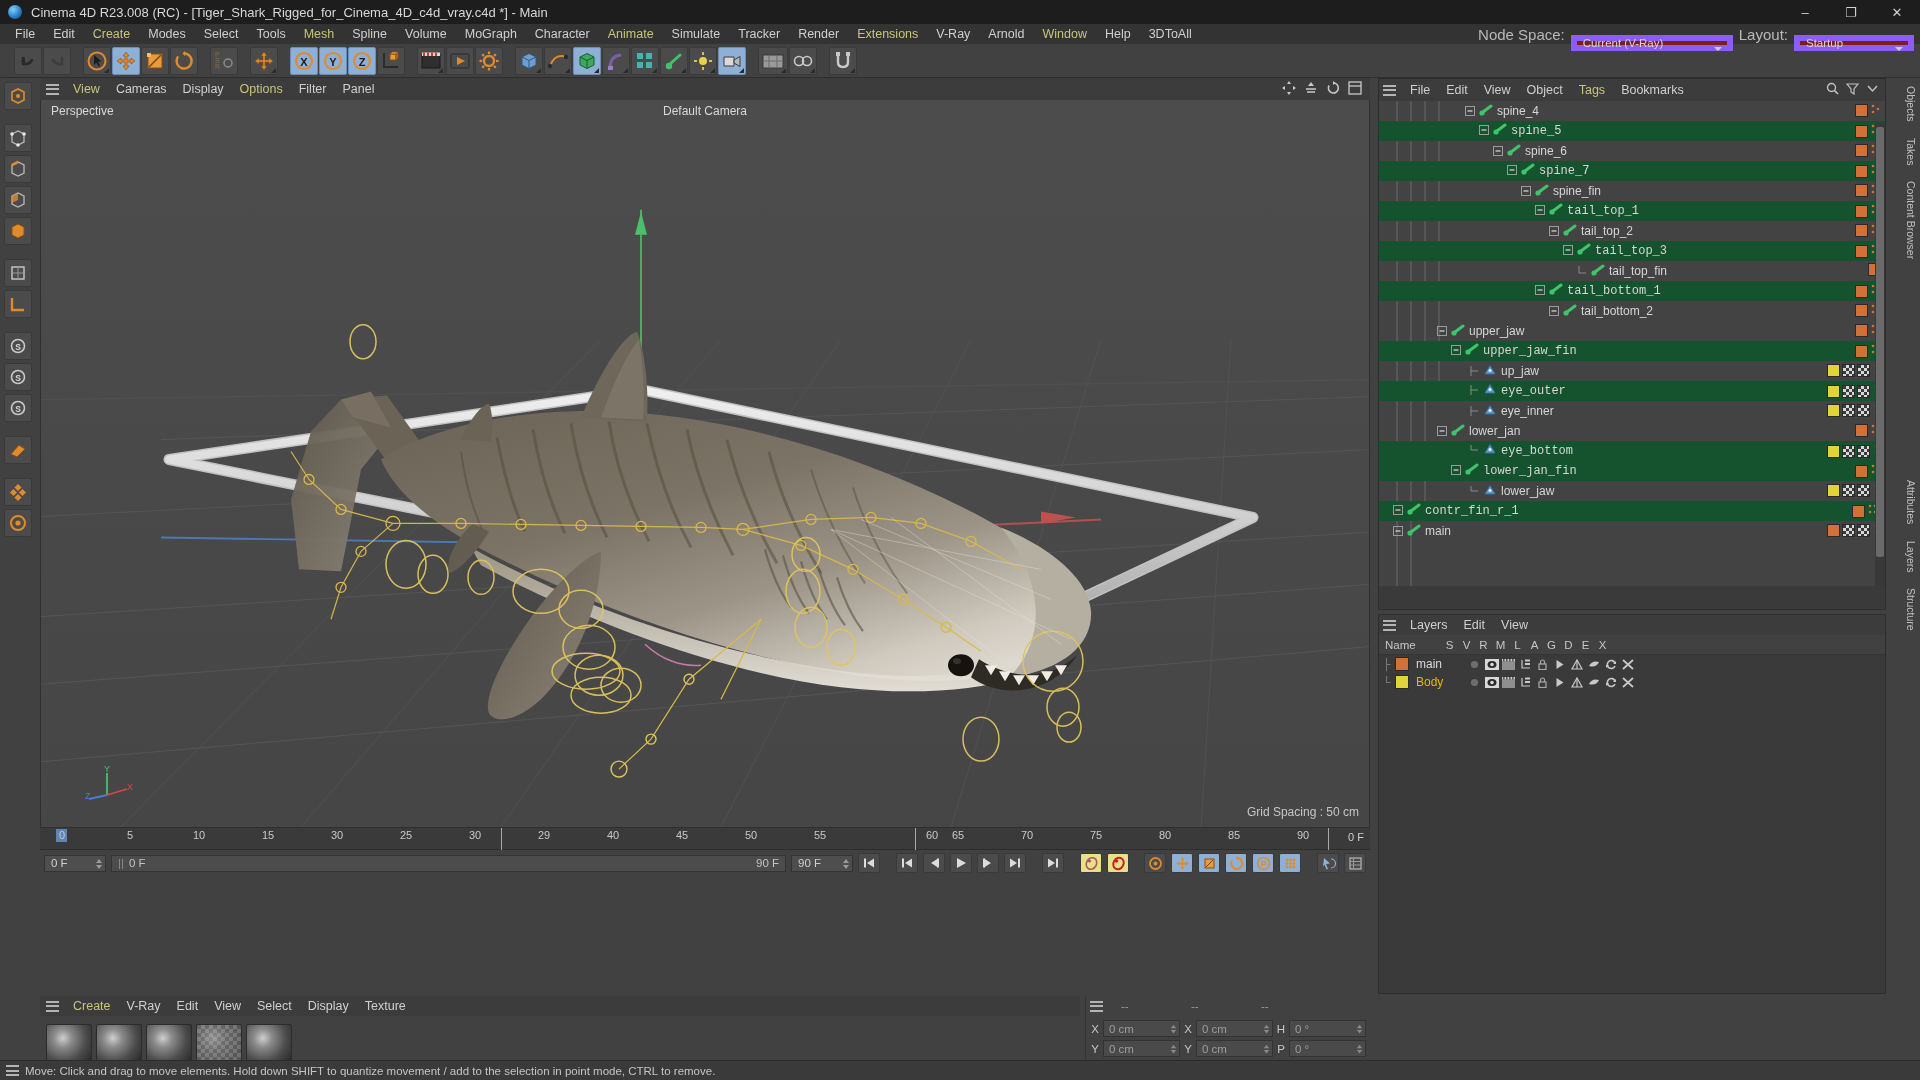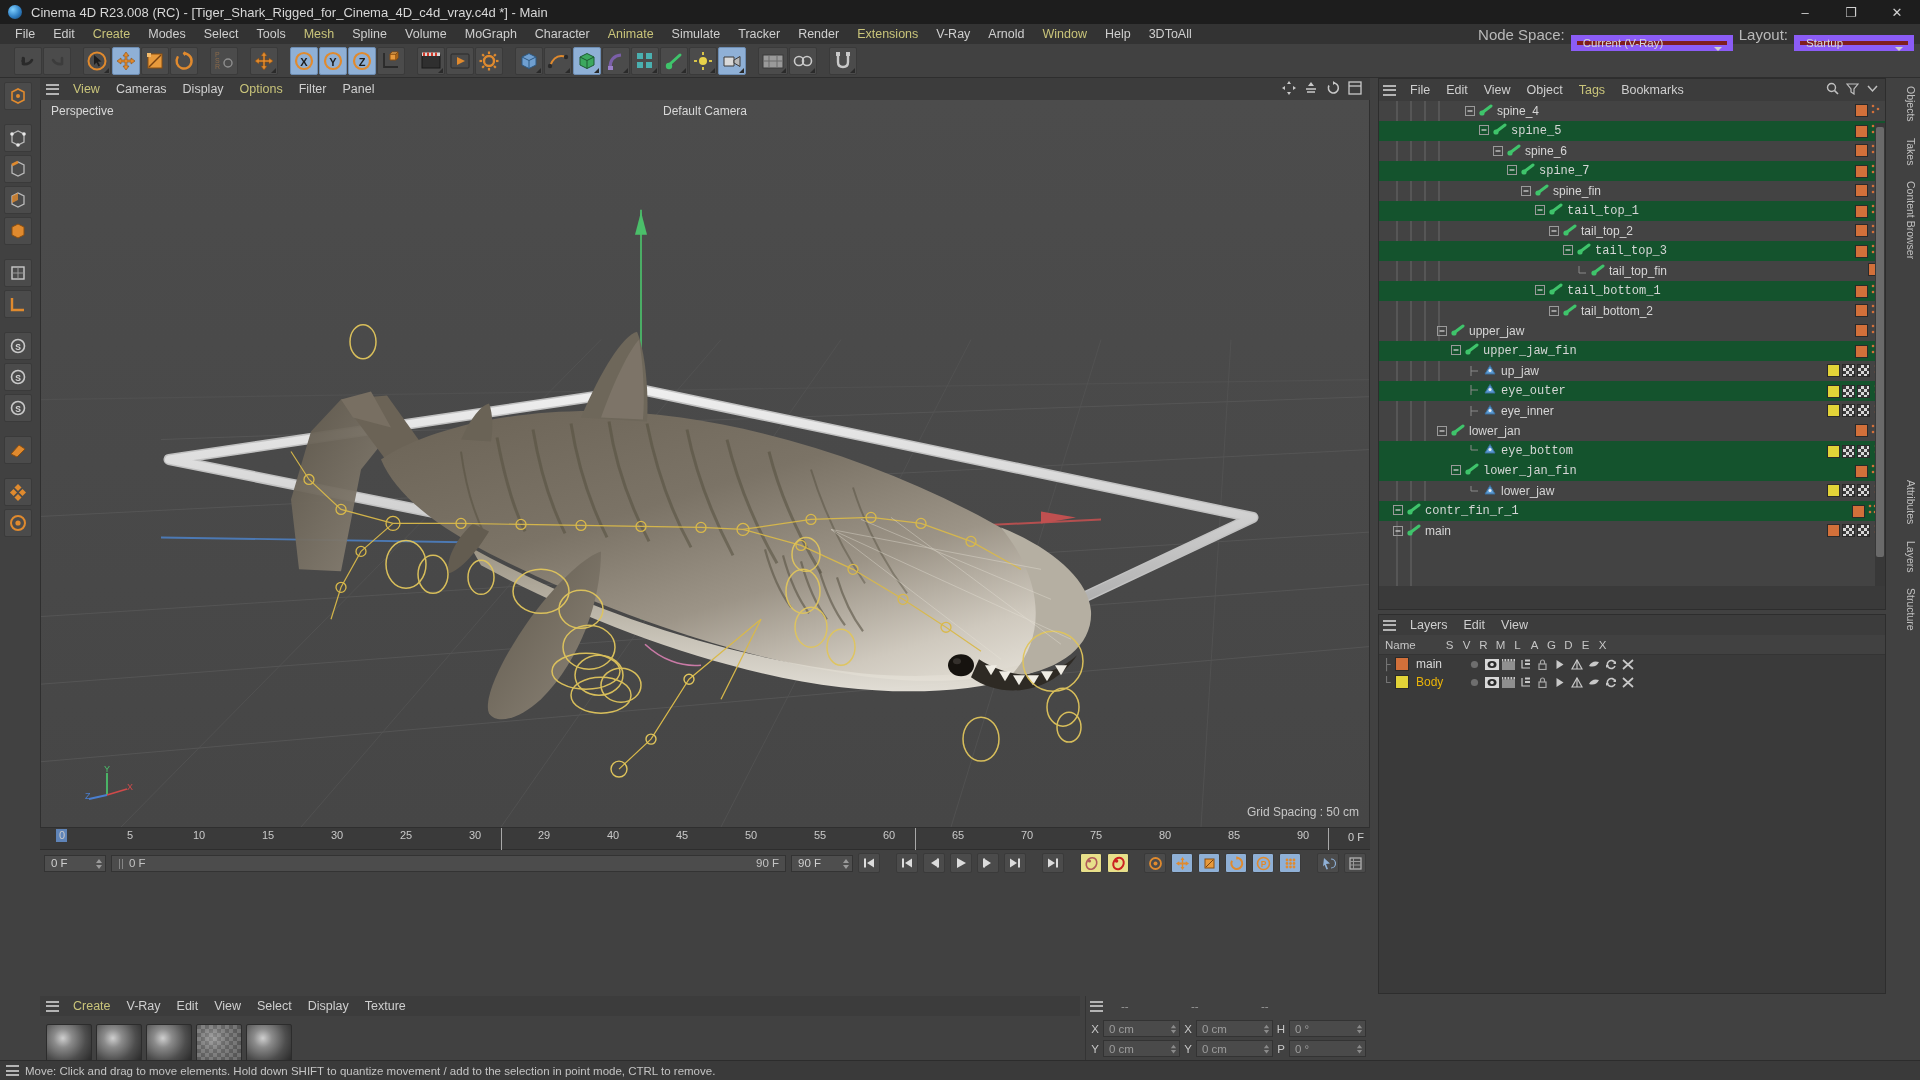--- a/index.html
+++ b/index.html
@@ -817,21 +817,21 @@
         <div class="tl-num" style="left:159px">10</div>
         <div class="tl-num" style="left:228px">15</div>
         <div class="tl-num" style="left:297px">30</div>
         <div class="tl-num" style="left:366px">25</div>
         <div class="tl-num" style="left:435px">30</div>
         <div class="tl-num" style="left:504px">29</div>
         <div class="tl-num" style="left:573px">40</div>
         <div class="tl-num" style="left:642px">45</div>
         <div class="tl-num" style="left:711px">50</div>
         <div class="tl-num" style="left:780px">55</div>
-        <div class="tl-num" style="left:849px">60</div>
+        <div class="tl-num" style="left:892px">60</div>
         <div class="tl-num" style="left:918px">65</div>
         <div class="tl-num" style="left:987px">70</div>
         <div class="tl-num" style="left:1056px">75</div>
         <div class="tl-num" style="left:1125px">80</div>
         <div class="tl-num" style="left:1194px">85</div>
         <div class="tl-num" style="left:1263px">90</div>
         <div class="tl-cur">0 F</div>
       </div>
 
       <div class="tlrow2">

